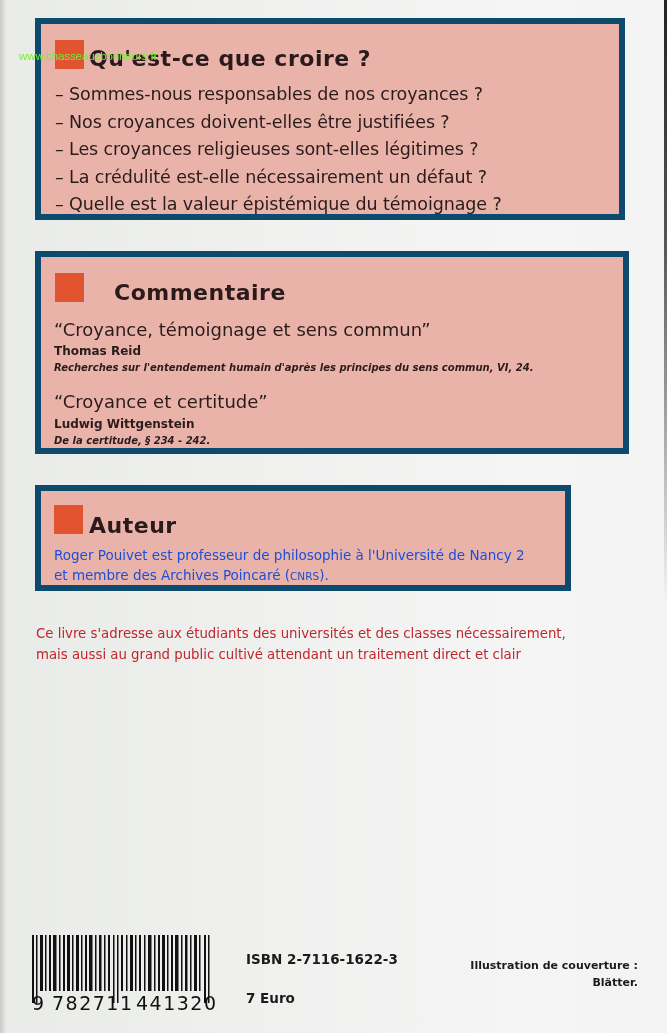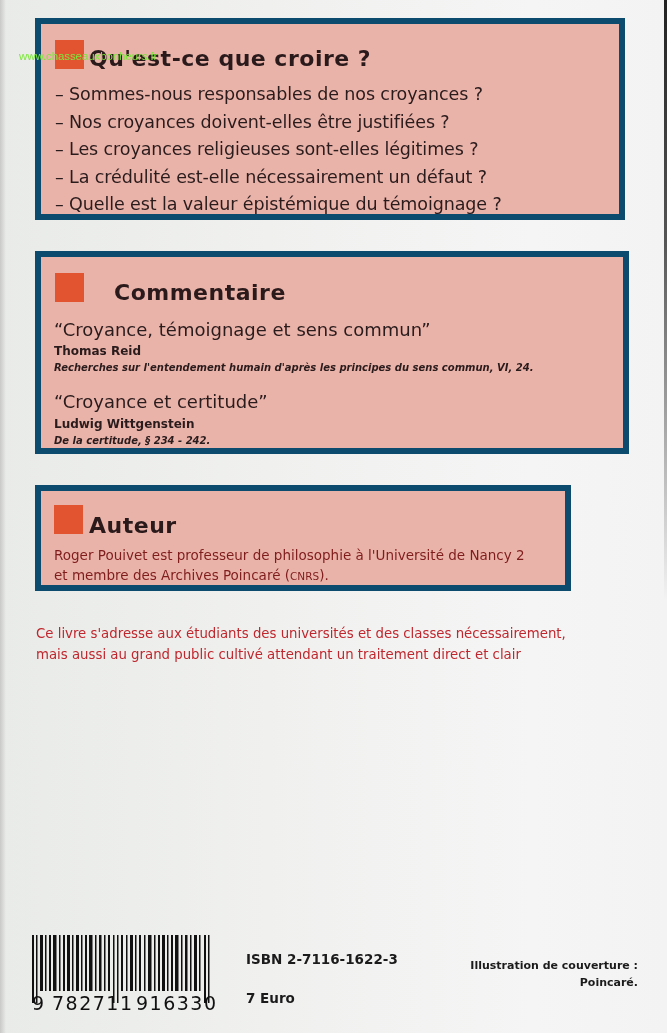--- a/index.html
+++ b/index.html
@@ -35,21 +35,21 @@
 
     .watermark {
       position: absolute; left: 19px; top: 50px; font-size: 11.5px;
       color: #7de83c; font-family: "Liberation Sans", sans-serif; letter-spacing: -0.1px;
     }
 
     .quote-title { position: absolute; font-size: 18px; color: #2a1b1c; white-space: nowrap; }
     .author { position: absolute; font-size: 12px; font-weight: bold; color: #2a1b1c; white-space: nowrap; text-align: right; }
     .source { position: absolute; font-size: 10px; font-style: italic; font-weight: bold; color: #2a1b1c; white-space: nowrap; }
 
-    .bio { position: absolute; left: 13px; top: 54px; font-size: 13.5px; color: #7f1d1d; line-height: 20px; }
+    .bio { position: absolute; left: 13px; top: 54px; font-size: 13.5px; color: #1d4ed8; line-height: 20px; }
     .small-caps { font-size: 10.5px; }
 
     .blurb { position: absolute; left: 36px; top: 624px; font-size: 13.3px; color: #c0262d; line-height: 20.5px; }
 
     .barcode { position: absolute; left: 32px; top: 935px; width: 180px; height: 68px; }
     .barcode-digits { position: absolute; left: 32px; top: 992px; font-family: "DejaVu Sans", sans-serif; font-size: 19px; color: #111; letter-spacing: 0.3px; white-space: nowrap; }
     .barcode-digits span { display: inline-block; }
 
     .isbn { position: absolute; left: 246px; top: 951px; font-size: 13.5px; font-weight: bold; color: #1b1b1b; white-space: nowrap; }
     .price { position: absolute; left: 246px; top: 990px; font-size: 13.5px; font-weight: bold; color: #1b1b1b; white-space: nowrap; }
@@ -141,23 +141,23 @@
         <rect x="149" y="0" width="1.5" height="56"></rect>
       <rect x="153" y="0" width="2.5" height="56"></rect>
         <rect x="158" y="0" width="1.5" height="56"></rect>
       <rect x="162" y="0" width="3" height="56"></rect>
         <rect x="167" y="0" width="1.5" height="56"></rect>
       <rect x="172" y="0" width="2" height="68"></rect>
         <rect x="176" y="0" width="1.5" height="68"></rect>
     </g>
   </svg>
   <div class="barcode-digits">
-    <span style="width:20px;">9</span><span style="width:84px; letter-spacing:1.5px;">782711</span><span style="letter-spacing:1.5px;">916330</span>
+    <span style="width:20px;">9</span><span style="width:84px; letter-spacing:1.5px;">782711</span><span style="letter-spacing:1.5px;">441320</span>
   </div>
 
   <div class="isbn">ISBN 2-7116-1622-3</div>
   <div class="price">7 Euro</div>
 
   <div class="credit">
     <div>Illustration de couverture :</div>
-    <div>Poincaré.</div>
+    <div>Blätter.</div>
   </div>
 </div>
 
 </body></html>

